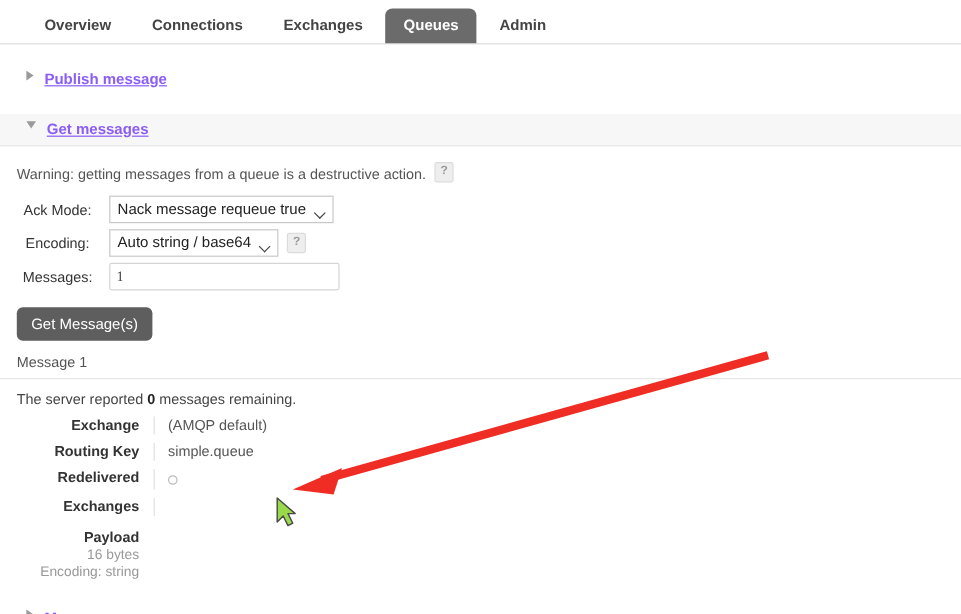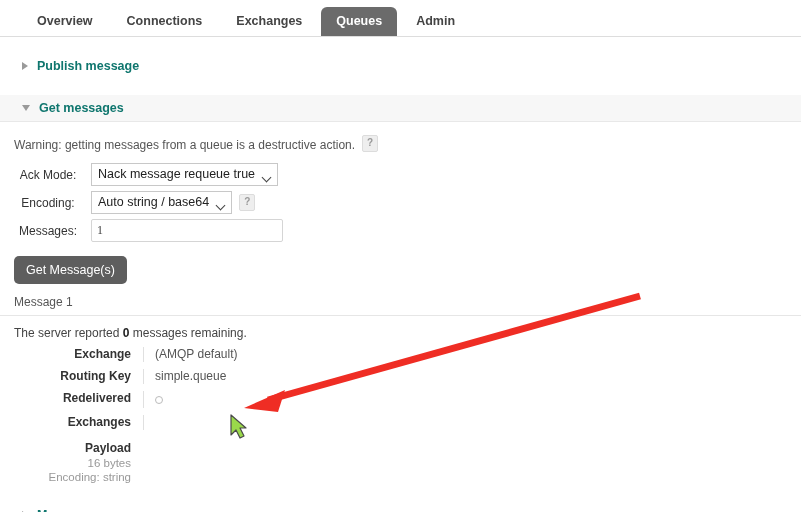--- a/index.html
+++ b/index.html
@@ -43,24 +43,24 @@
   }
 
   
   .section-head {
     width: 100%;
     box-sizing: border-box;
     background: #f7f7f7;
     border-bottom: 1px solid #e8e8e8;
     padding: 6px 0 6px 22px;
     display: flex;
-    align-items: center;
     font-weight: bold;
     font-size: 12.5px;
-    color: #0f766e;
+    color: #8b5cf6;
+    text-decoration: underline;
   }
   .section-head.plain {
     background: transparent;
     border-bottom: none;
   }
   .tri {
     display: inline-block;
     width: 0;
     height: 0;
     margin-right: 9px;
@@ -172,21 +172,21 @@
   }
   .server-line {
     padding: 10px 0 0 14px;
     font-size: 12px;
     color: #444444;
   }
   .server-line b { color: #222222; }
 
   .kv {
     margin-top: 7px;
-    padding-left: 29px;
+    padding-left: 14px;
   }
   .kvrow {
     display: flex;
     align-items: flex-start;
     margin-bottom: 7px;
   }
   .kvkey {
     width: 102px;
     flex: none;
     text-align: right;

